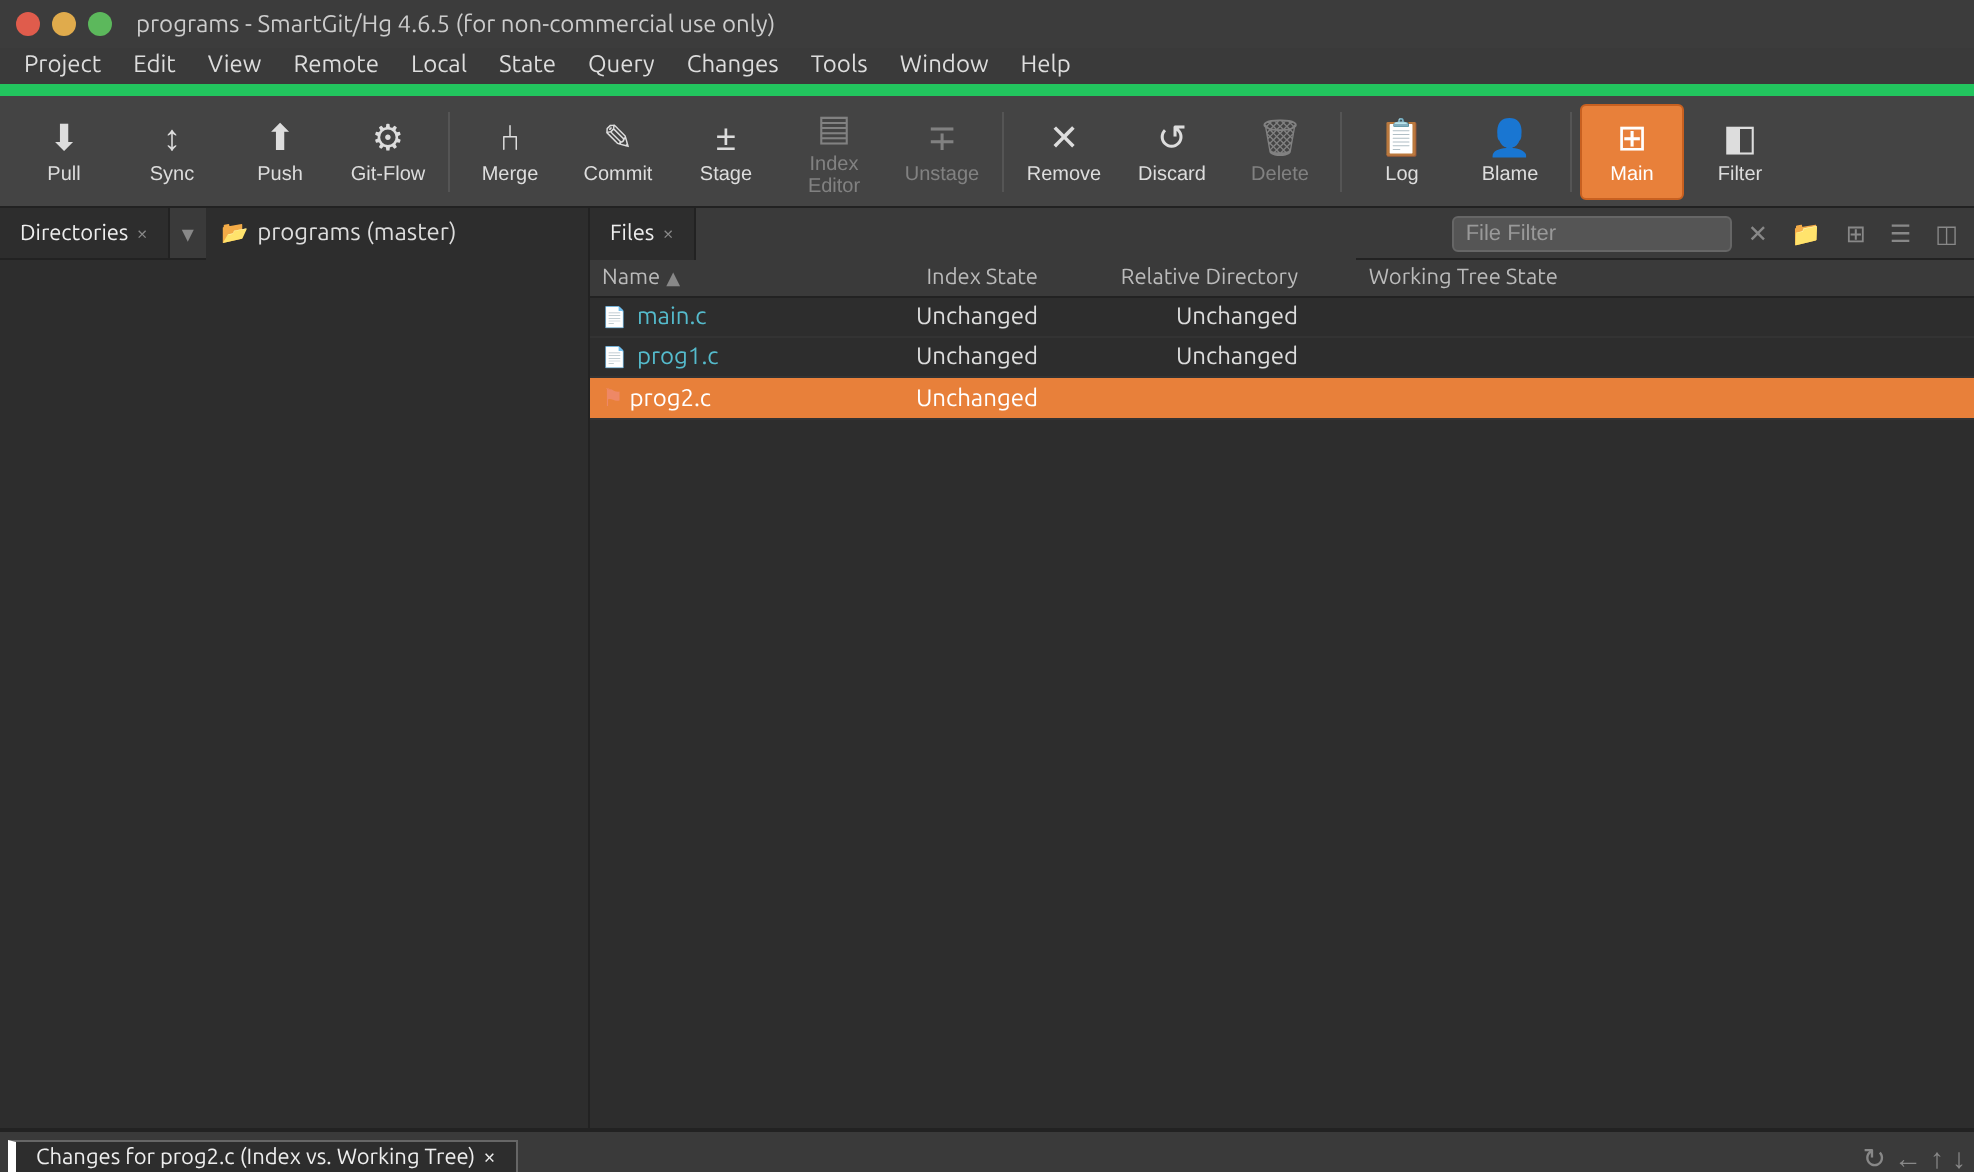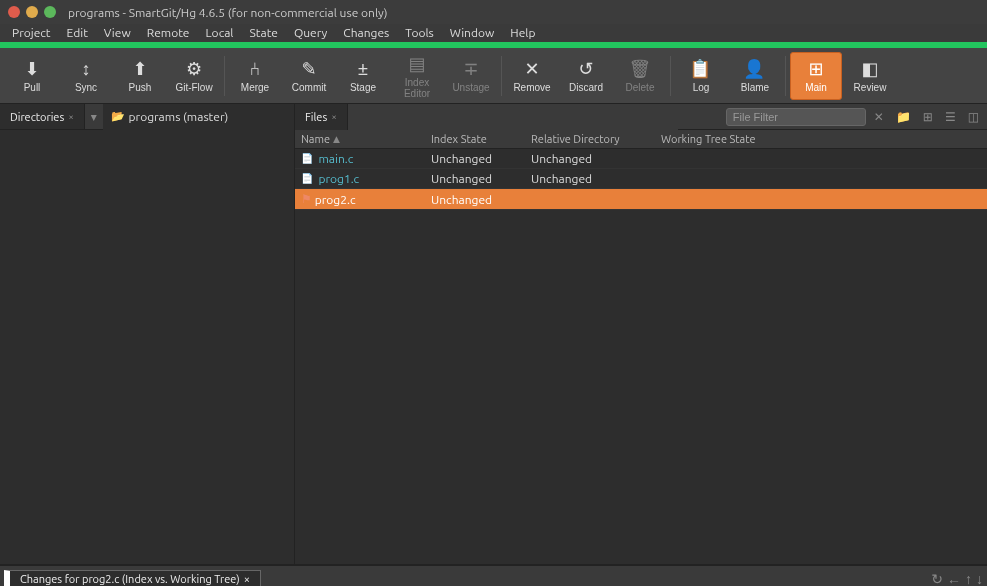--- a/index.html
+++ b/index.html
@@ -46,21 +46,21 @@
     
     #right-panel { flex: 1; background: #2d2d2d; display: flex; flex-direction: column; }
     
     
     .file-header { display: flex; align-items: center; height: 26px; background: #3a3a3a; border-bottom: 1px solid #222; gap: 4px; padding-right: 4px; }
     .file-search { background: #555; border: 1px solid #666; border-radius: 3px; color: #ddd; padding: 2px 6px; font-size: 11px; width: 140px; margin-left: 44px; }
     .file-search::placeholder { color: #999; }
     .icon-btn { background: transparent; border: none; color: #888; cursor: pointer; padding: 2px 4px; font-size: 12px; }
     
     
-    #file-table { flex: 1; overflow-y: auto; }
+    #file-table { flex: 1; overflow-y: auto; text-align: right; }
     .file-table-header { display: flex; background: #3a3a3a; border-bottom: 1px solid #222; font-size: 11px; color: #bbb; }
     .file-col { padding: 3px 6px; }
     .col-name { width: 130px; display: flex; align-items: center; gap: 3px; }
     .col-index { width: 100px; }
     .col-working { width: 130px; }
     .col-dir { width: 130px; }
     .sort-arrow { font-size: 9px; color: #888; }
     
     .file-row { display: flex; align-items: center; border-bottom: 1px solid #333; font-size: 12px; cursor: pointer; }
     .file-row.selected { background: #e8803a; color: white; }
@@ -69,21 +69,21 @@
     .file-icon { font-size: 10px; color: #888; margin-right: 2px; }
     .conflict-icon { color: #e86; font-weight: bold; font-size: 12px; }
     
     
     #bottom-half { height: 230px; display: flex; flex-direction: column; border-top: 2px solid #222; }
     
     
     #diff-area { display: flex; flex-direction: column; height: 140px; background: #2d2d2d; border-bottom: 2px solid #222; }
     .diff-tab-bar { display: flex; align-items: center; height: 26px; background: #3a3a3a; border-bottom: 1px solid #222; padding: 0 4px; gap: 2px; }
     .diff-tab { padding: 2px 10px; font-size: 11px; color: #bbb; cursor: pointer; display: flex; align-items: center; gap: 4px; }
-    .diff-tab.active { background: #2d2d2d; color: #eee; border-top: 1px solid #666; border-left: 6px solid #ffffff; border-right: 1px solid #666; }
+    .diff-tab.active { background: #2d2d2d; color: #eee; border-top: 1px solid #666; border-left: 4px solid #ffffff; border-right: 1px solid #666; }
     .diff-controls { margin-left: auto; display: flex; gap: 4px; }
     .diff-ctrl-btn { background: transparent; border: none; color: #888; cursor: pointer; font-size: 14px; }
   </style>
 </head>
 <body>
 
 <div id="title-bar">
   <button class="window-btn btn-close"></button>
   <button class="window-btn btn-min"></button>
   <button class="window-btn btn-max"></button>
@@ -164,21 +164,21 @@
     <span class="icon">👤</span>
     <span>Blame</span>
   </button>
   <div class="tool-separator"></div>
   <button class="tool-btn active">
     <span class="icon">⊞</span>
     <span>Main</span>
   </button>
   <button class="tool-btn">
     <span class="icon">◧</span>
-    <span>Review</span>
+    <span>Filter</span>
   </button>
 </div>
 
 <div id="main-layout">
 
   <div id="left-panel">
     <div class="tab-bar">
       <div class="tab active">
         <span>Directories</span>
         <span class="close-x">×</span>

